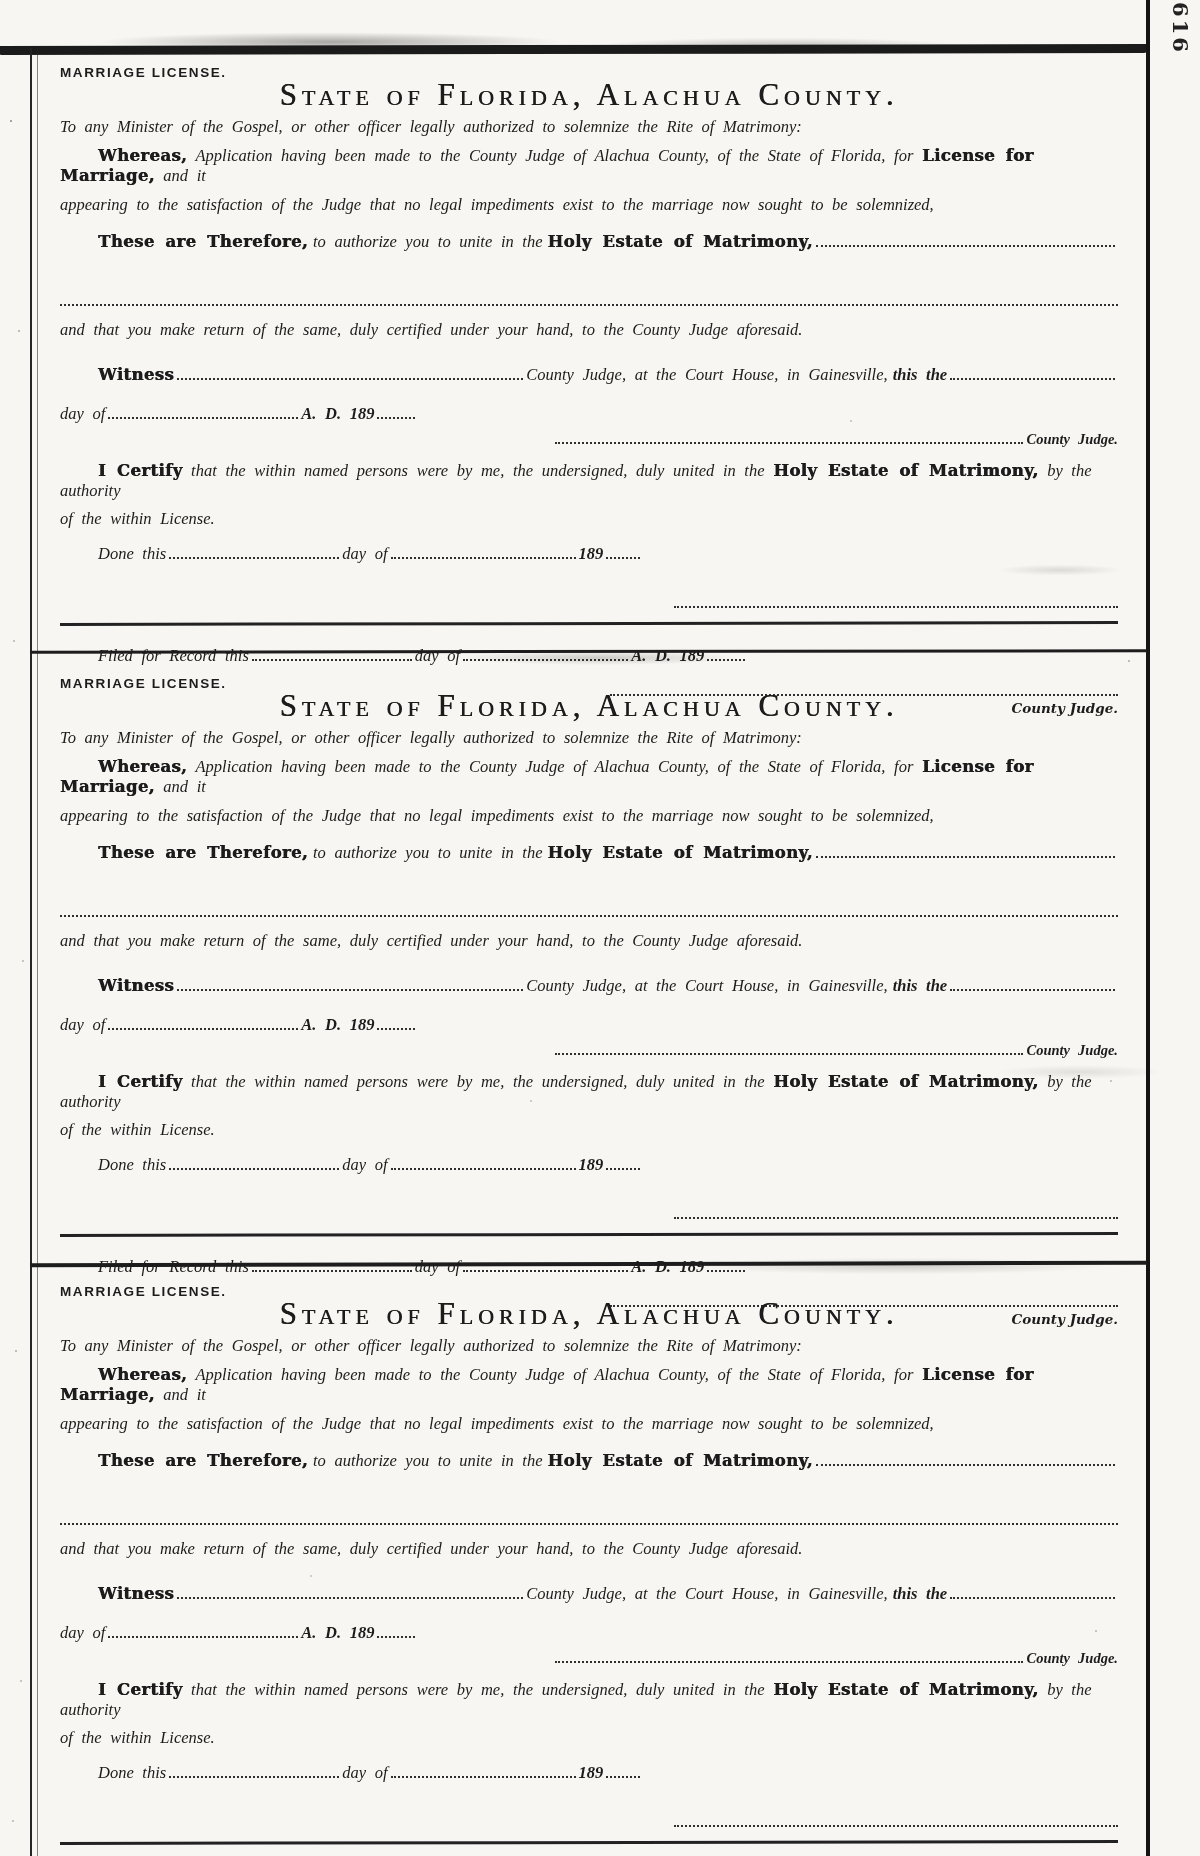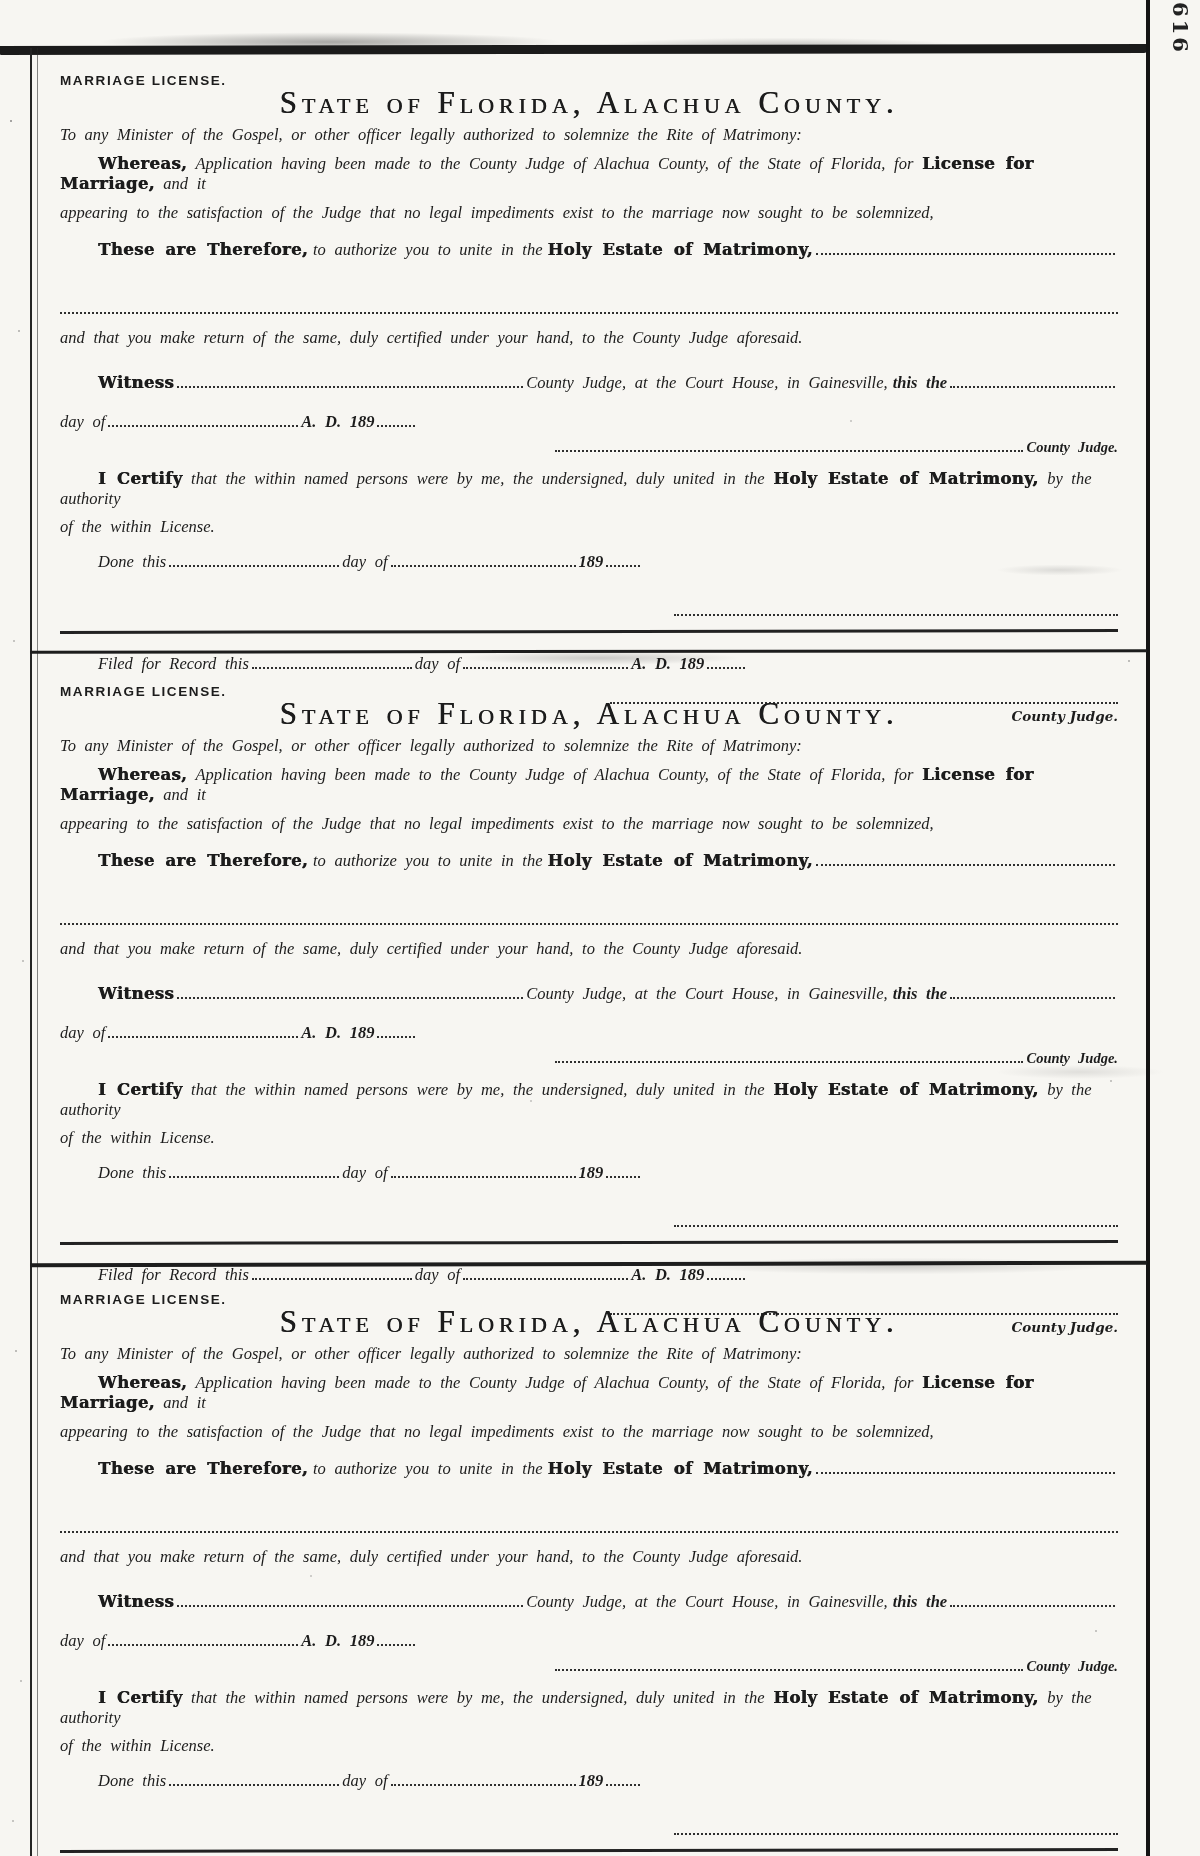--- a/index.html
+++ b/index.html
@@ -30,21 +30,21 @@
   .rule-right{position:absolute;left:1146px;top:0;width:4px;height:1856px;background:#141414;}
   .sep-1{position:absolute;left:30px;top:650px;width:1117px;height:3px;background:#1d1d1d;transform:rotate(-.08deg);}
   .sep-2{position:absolute;left:30px;top:1262px;width:1117px;height:4px;background:#1d1d1d;transform:rotate(-.12deg);}
   .page-num{position:absolute;left:1154px;top:16px;transform:rotate(90deg);transform-origin:center;
             font-family:"DejaVu Serif",serif;font-weight:bold;font-size:21px;letter-spacing:3px;color:#222;}
   
   .license-form{position:absolute;left:38px;width:1102px;padding:0 22px 0 22px;box-sizing:border-box;
                 font-style:italic;font-size:16.5px;line-height:20px;}
   .f1{top:57px;}  .f2{top:668px;}  .f3{top:1276px;}
   .mlabel{font-style:normal;font-family:"Liberation Sans",sans-serif;font-weight:bold;
-          font-size:13.5px;letter-spacing:1.6px;margin-top:14px;}
+          font-size:13.5px;letter-spacing:1.6px;margin-top:6px;}
   .ftitle{font-style:normal;font-variant:small-caps;text-align:center;font-size:31px;
           letter-spacing:5px;margin-top:2px;font-family:"Liberation Serif",serif;
           text-shadow:.5px 0 0 #1c1c1c;}
   .ln{margin-top:9px;word-spacing:4.5px;}
   .indent{text-indent:38px;}
   .bl{font-style:normal;font-weight:bold;font-family:"DejaVu Serif",serif;
       letter-spacing:.4px;text-shadow:.6px 0 0 currentColor;}
   .b{font-weight:bold;}
   .row{display:flex;align-items:baseline;margin-top:9px;word-spacing:4.5px;}
   .dots{border-bottom:2px dotted #2f2f2f;height:14px;margin:0 3px;}

